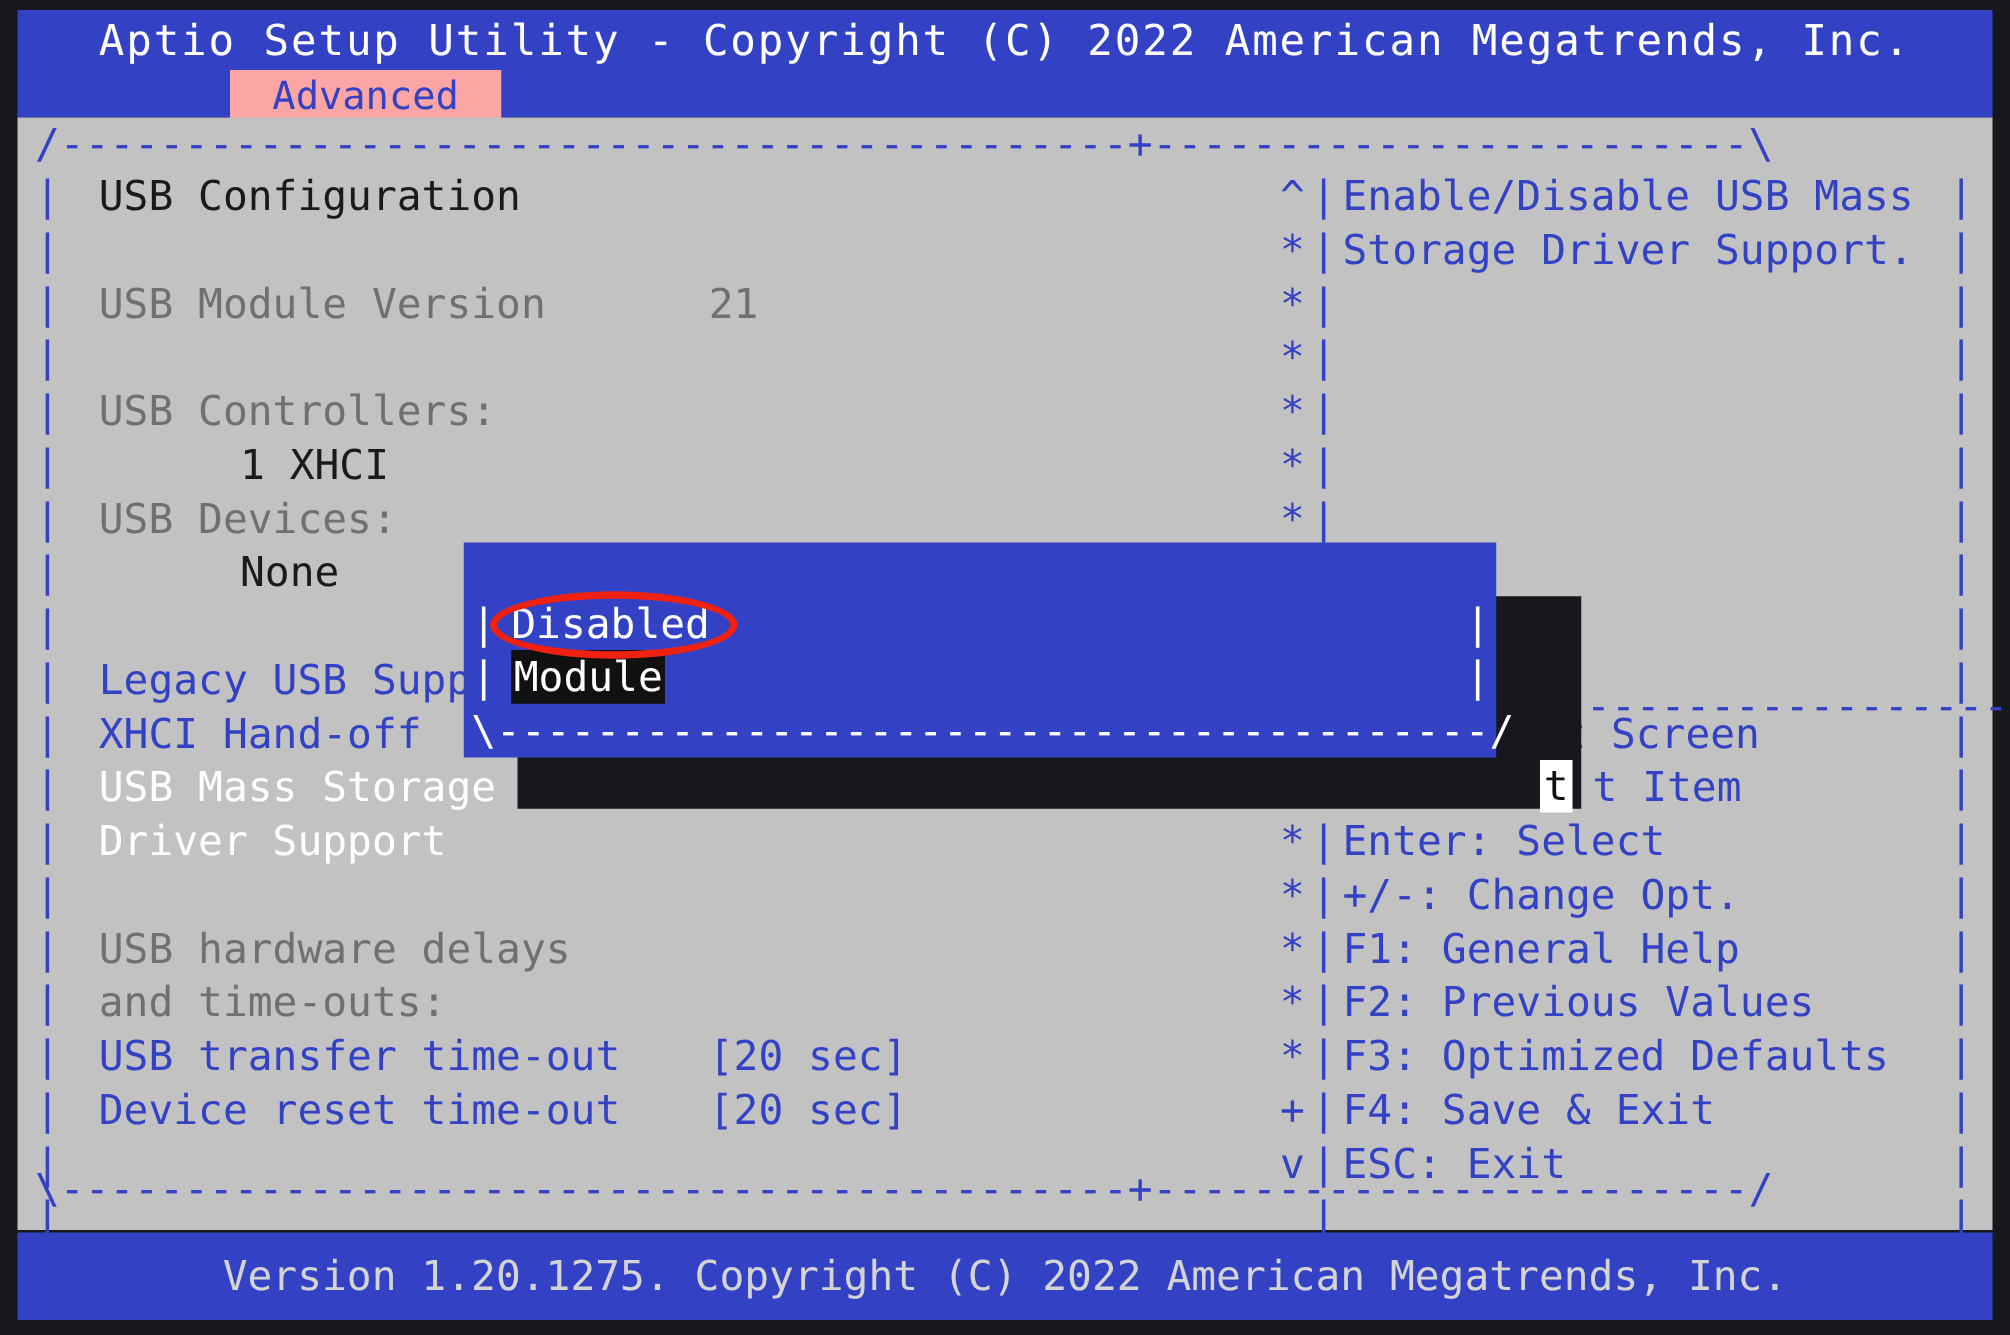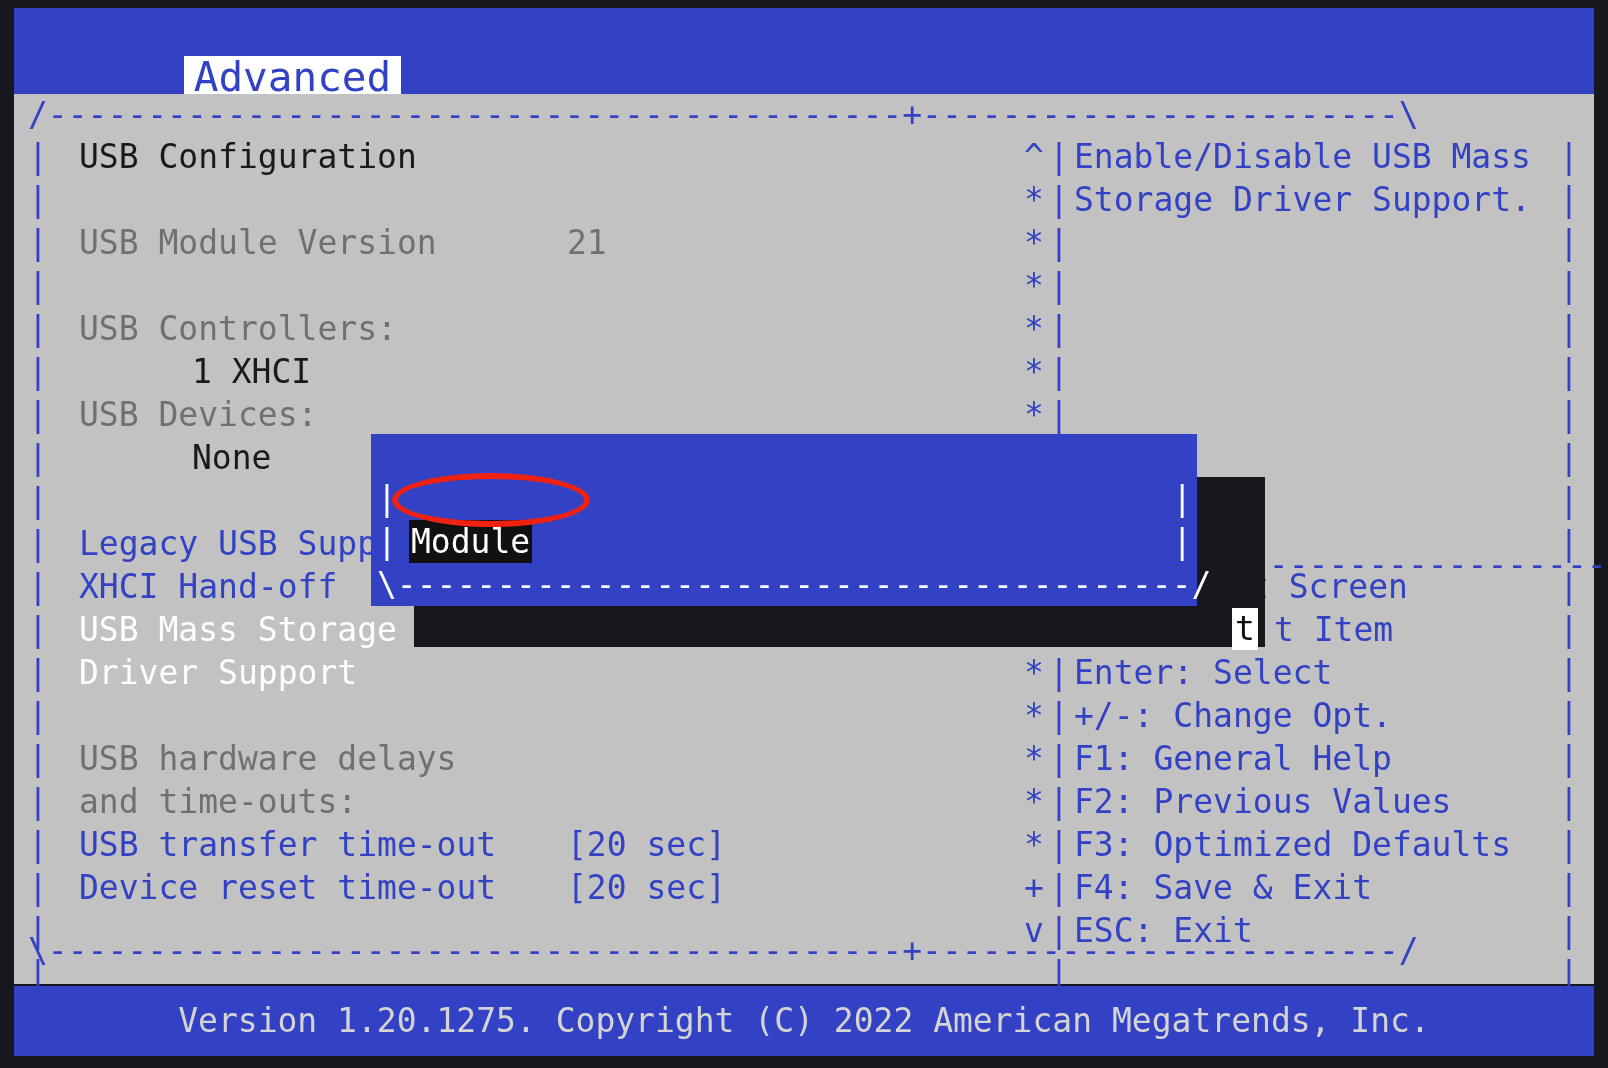--- a/index.html
+++ b/index.html
@@ -31,23 +31,23 @@
     color: #ffffff;
     font-size: 34px;
     letter-spacing: 1.5px;
     white-space: pre;
     line-height: 42px;
   }
   #tab-advanced {
     position: absolute;
     left: 170px; top: 48px;
     width: 217px; height: 42px;
-    background: #ffffff;
+    background: #fca5a5;
     color: #3342c4;
-    font-size: 41px;
+    font-size: 31px;
     line-height: 42px;
     text-align: center;
     white-space: pre;
   }
 
   
   #bodypanel {
     position: absolute;
     left: 14px; top: 94px;
     width: 1580px; height: 890px;
@@ -141,20 +141,21 @@
     text-align: center;
     white-space: pre;
   }
 </style>
 </head>
 <body>
 
 <div id="screen">
 
   <div id="titlebar">
+    <div id="title-text">Aptio Setup Utility - Copyright (C) 2022 American Megatrends, Inc.</div>
     <div id="tab-advanced">Advanced</div>
   </div>
 
   <div id="bodypanel">
 
     <div class="frame" style="left:14px; top:0px;">/-------------------------------------------+------------------------\</div>
 
     <div class="frame" style="left:14px; top:42px;">|</div>
     <div class="row c-black" style="left:65px; top:42px;">USB Configuration</div>
 
@@ -283,20 +284,21 @@
 
     <div class="frame" style="left:14px; top:836px;">\-------------------------------------------+------------------------/</div>
   </div>
 
   <div id="dlg-shadow"></div>
 
   <div id="dialog">
 
     <div class="dline" style="top:43px; left:6px;">|</div>
     <div class="dline" style="top:43px; left:1px; text-align:right; width:820px;">|</div>
+    <div class="dline" style="top:43px; left:38px;">Disabled</div>
 
     <div class="dline" style="top:86px; left:6px;">|</div>
     <div class="dline" style="top:86px; left:1px; text-align:right; width:820px;">|</div>
     <div class="dline opt-hl" style="top:86px; left:38px; width:auto; padding:0 2px;">Module</div>
 
     <div class="dline" style="top:129px; left:6px;">\----------------------------------------/</div>
   </div>
 
   <div id="annot-ellipse"></div>
 

